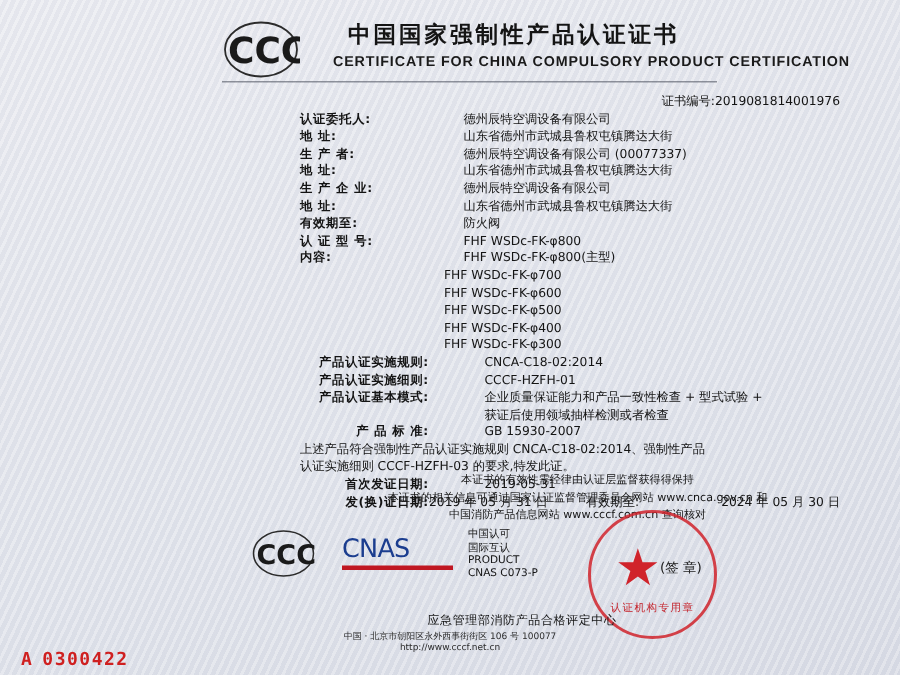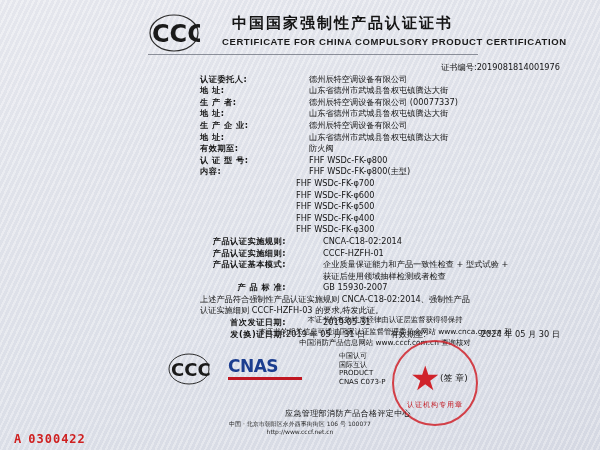--- a/index.html
+++ b/index.html
@@ -62,27 +62,26 @@
   }
   .small-note .ctr{text-align:center;}
 
   
   .ccc-small{position:absolute;left:168px;top:352px;width:42px;height:34px;}
   .cnas{
     position:absolute;left:228px;top:356px;width:74px;height:30px;
   }
   .cnas .word{
     font-family:"DejaVu Sans","Liberation Sans",sans-serif;
-    font-size:17px;font-weight:bold;color:#1b3d8f;letter-spacing:-.5px;
+    font-size:17px;font-weight:normal;color:#1b3d8f;letter-spacing:-.5px;
   }
   .cnas .bar{width:74px;height:3px;background:#c01722;margin-top:1px;}
   .cn-txt{
     position:absolute;left:312px;top:352px;font-size:7px;line-height:8.6px;color:#141414;
     font-family:"DejaVu Sans","Liberation Sans",sans-serif;
-    margin-left:27px;
   }
   .stamp{
     position:absolute;left:392px;top:340px;width:86px;height:86px;
   }
   .stamp-star{position:absolute;left:18px;top:18px;font-size:34px;color:#d0232b;}
   .stamp-ring{
     position:absolute;inset:0;border:2.5px solid #d0232b;border-radius:50%;
     opacity:.85;
   }
   .stamp-txt{

